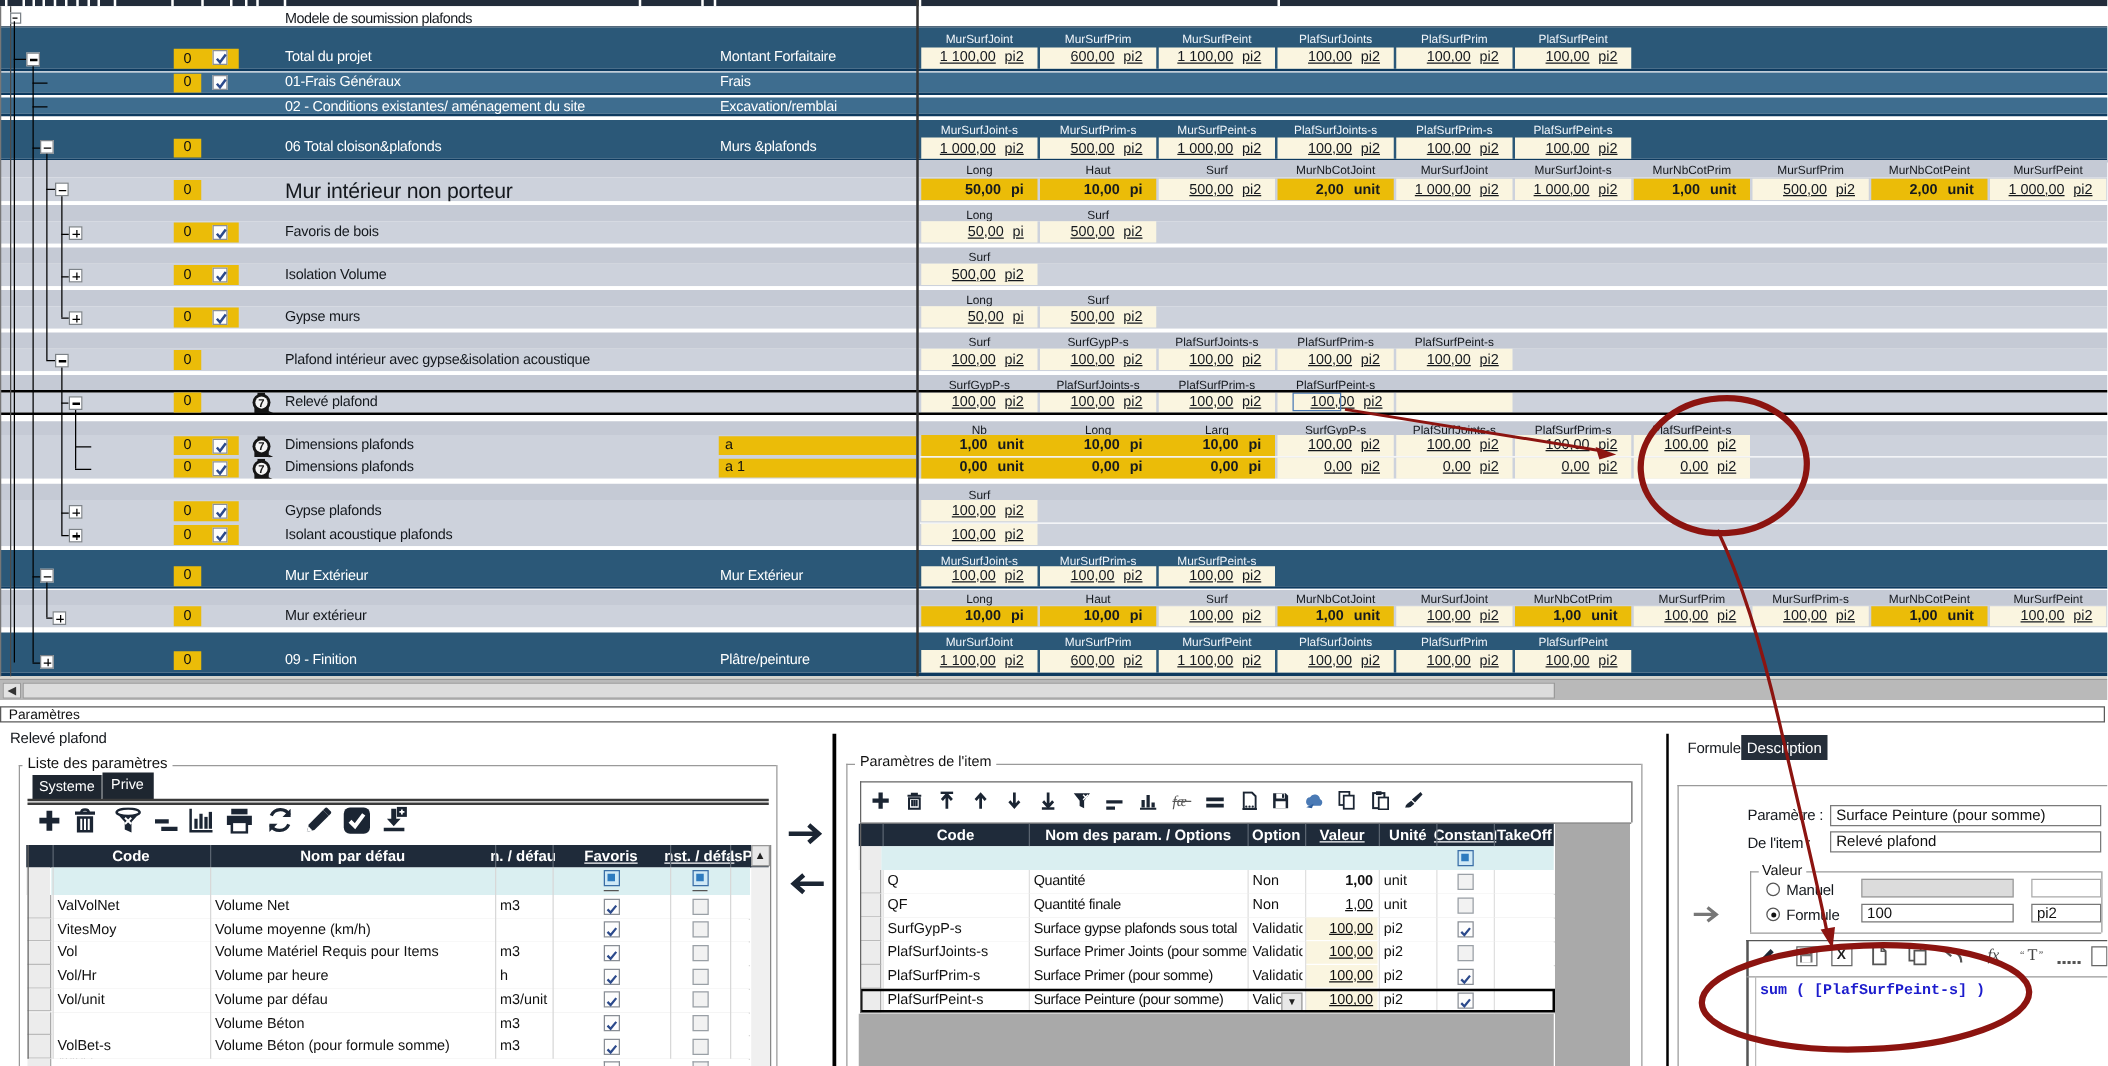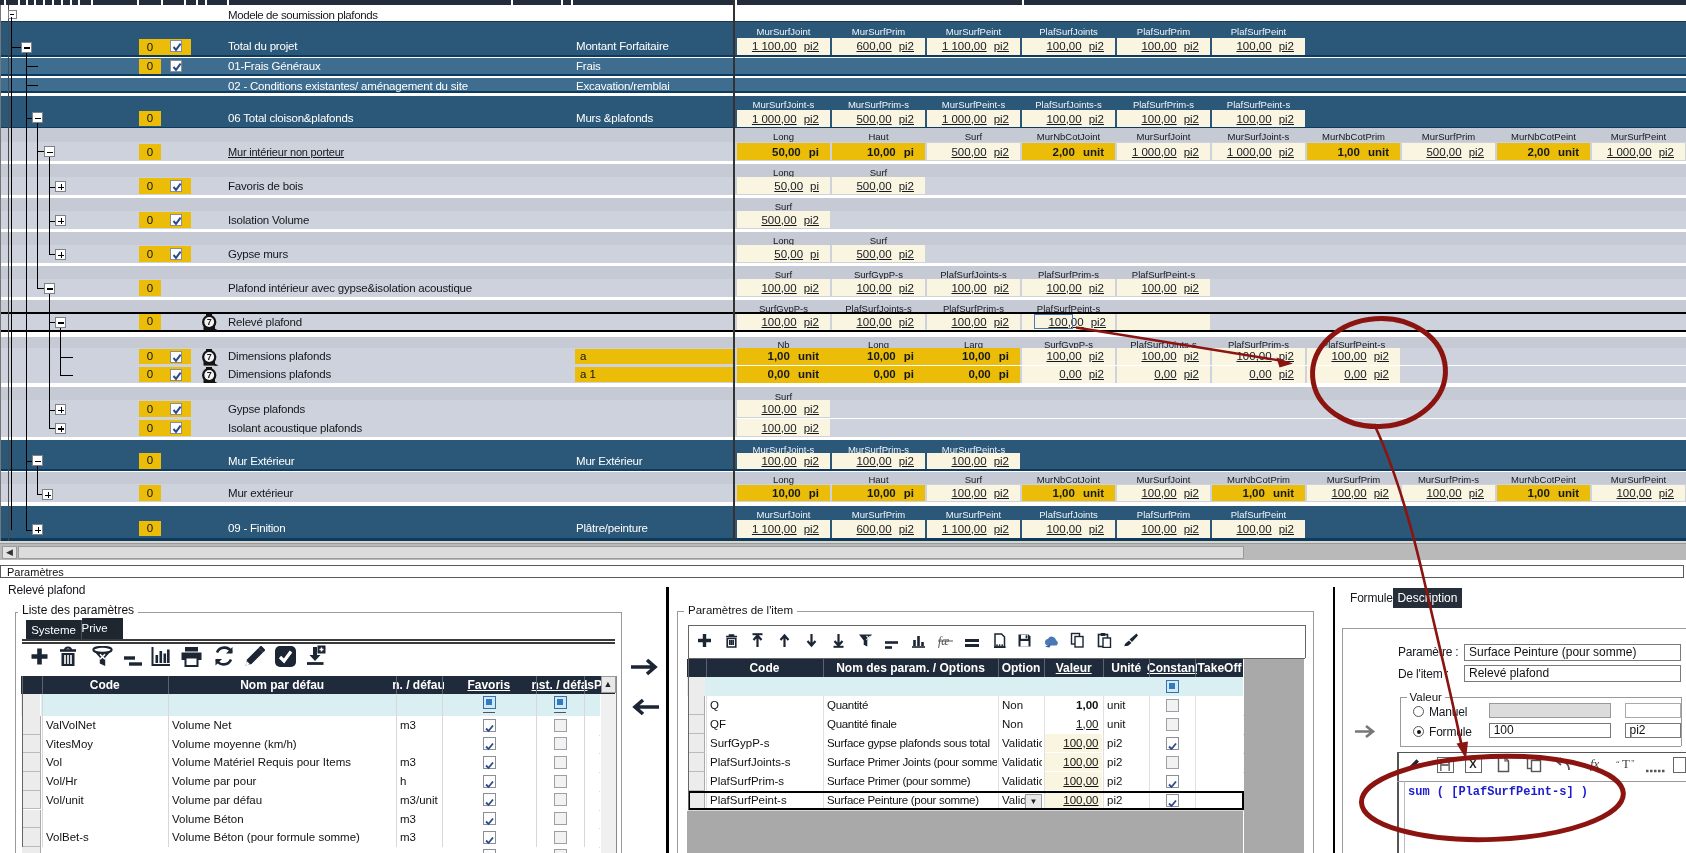--- a/index.html
+++ b/index.html
@@ -183,21 +183,21 @@
     <span>2,00</span>
     <span style="width:8px;"></span>
     <span>unit</span>
   </div>
 <div style="position:absolute;left:1592px;top:143.0px;width:93px;height:17.0px;background:#faf5e0;font-size:11.5px;font-weight:normal;color:#15191e;display:flex;align-items:center;justify-content:flex-end;padding-right:11px;box-sizing:border-box;">
     <span style="text-decoration:underline;">1 000,00</span>
     <span style="width:7px;"></span>
     <span style="text-decoration:underline;">pi2</span>
   </div>
 <div style="position:absolute;left:139px;top:144.0px;width:22px;height:16.0px;background:#ebbc08;color:#111;font-size:11.5px;line-height:16.0px;text-align:center;">0</div>
-<div style="position:absolute;left:228px;top:144.5px;height:15px;font-size:11px;line-height:15px;color:#14181d;font-weight:normal;white-space:nowrap;letter-spacing:-0.2px;text-decoration:underline;">Mur intérieur non porteur</div>
+<div style="position:absolute;left:228px;top:144.5px;height:15px;font-size:17px;line-height:15px;color:#14181d;font-weight:normal;white-space:nowrap;letter-spacing:-0.2px;">Mur intérieur non porteur</div>
 <div style="position:absolute;left:0px;top:161.0px;width:1686px;height:2.5px;background:#ffffff;"></div>
 <div style="position:absolute;left:0px;top:163.5px;width:1686px;height:13.0px;background:#c5cad5;"></div>
 <div style="position:absolute;left:0px;top:176.5px;width:1686px;height:18.5px;background:#cdd2dc;"></div>
 <div style="position:absolute;left:736px;top:166.0px;width:95px;height:13px;font-size:9.5px;line-height:13px;text-align:center;color:#14181d;">Long</div>
 <div style="position:absolute;left:831px;top:166.0px;width:95px;height:13px;font-size:9.5px;line-height:13px;text-align:center;color:#14181d;">Surf</div>
 <div style="position:absolute;left:737px;top:177.0px;width:93px;height:17.0px;background:#faf5e0;font-size:11.5px;font-weight:normal;color:#15191e;display:flex;align-items:center;justify-content:flex-end;padding-right:11px;box-sizing:border-box;">
     <span style="text-decoration:underline;">50,00</span>
     <span style="width:7px;"></span>
     <span style="text-decoration:underline;">pi</span>
   </div>
@@ -693,21 +693,21 @@
 <div style="position:absolute;left:18px;top:545.5px;width:1226px;height:13px;background:#dcdcdc;border:1px solid #9a9a9a;box-sizing:border-box;"></div>
 <div style="position:absolute;left:0px;top:560.0px;width:1686px;height:5.0px;background:#ffffff;"></div>
 <div style="position:absolute;left:0px;top:565px;width:1684px;height:13px;border:1px solid #5a5a5a;background:#fff;font-size:11px;line-height:13px;color:#111;padding-left:6px;box-sizing:border-box;">Paramètres</div>
 <div style="position:absolute;left:8px;top:583.0px;height:15px;font-size:12.0px;line-height:15px;color:#14181d;font-weight:normal;white-space:nowrap;letter-spacing:-0.2px;">Relevé plafond</div>
 
 <div style="position:absolute;left:14.5px;top:612.0px;width:606.5px;height:1.0px;background:#9a9a9a;"></div>
 <div style="position:absolute;left:14.5px;top:612.0px;width:1.0px;height:241.0px;background:#9a9a9a;"></div>
 <div style="position:absolute;left:621.0px;top:612.0px;width:1.0px;height:241.0px;background:#9a9a9a;"></div>
 <div style="position:absolute;left:18px;top:604px;height:13px;background:#fff;padding:0 4px;font-size:12px;line-height:13px;color:#111;">Liste des paramètres</div>
 <div style="position:absolute;left:26px;top:619.5px;width:55px;height:20px;background:#1e2630;font-size:11.5px;line-height:20px;text-align:center;color:#fff;">Systeme</div>
-<div style="position:absolute;left:81.5px;top:617.5px;width:41px;height:22px;background:#1e2630;font-size:11.5px;line-height:20px;text-align:left;color:#fff;">Prive</div>
+<div style="position:absolute;left:81.5px;top:617.5px;width:41px;height:22px;background:#1e2630;font-size:11.5px;line-height:20px;text-align:center;color:#fff;">Prive</div>
 <div style="position:absolute;left:81.0px;top:620.0px;width:1.0px;height:19.0px;background:#4a5058;"></div>
 <div style="position:absolute;left:22.0px;top:639.3px;width:593.0px;height:1.5px;background:#3a3a3a;"></div>
 <div style="position:absolute;left:22.0px;top:642.0px;width:593.0px;height:1.5px;background:#3a3a3a;"></div>
 <div style="position:absolute;left:30px;top:647.0px;width:19px;height:19px;"><svg width="19" height="19" viewBox="0 0 19 19">
       <path d="M9.5 1.5 V17.5 M1.5 9.5 H17.5" stroke="#1b2533" stroke-width="4.6"></path>
     </svg></div>
 <div style="position:absolute;left:58px;top:646.0px;width:20px;height:21px;"><svg width="20" height="21" viewBox="0 0 20 21">
       <path d="M2 4.5 H18" stroke="#1b2533" stroke-width="2.6"></path>
       <path d="M7 4 Q7 1.5 10 1.5 Q13 1.5 13 4" stroke="#1b2533" stroke-width="2" fill="none"></path>
       <path d="M3.5 7 V20 H16.5 V7 Z" fill="#1b2533"></path>
@@ -805,21 +805,21 @@
 <div style="position:absolute;left:172px;top:753.4px;height:18.7px;font-size:11.5px;line-height:18.7px;color:#111;">Volume Matériel Requis pour Items</div>
 <div style="position:absolute;left:400px;top:753.4px;height:18.7px;font-size:11.5px;line-height:18.7px;color:#111;">m3</div>
 <div style="position:absolute;left:482.5px;top:755.9px;width:13px;height:13px;background:#fdfdfd;border:1px solid #8a8f96;box-sizing:border-box;"><svg width="11" height="11" viewBox="0 0 11 11">
       <path d="M2 5.5 L4.5 8 L9 2.5" stroke="#2c4a8c" stroke-width="1.8" fill="none"></path>
     </svg></div>
 <div style="position:absolute;left:553.5px;top:755.9px;width:13px;height:13px;background:#f2f2f2;border:1px solid #9aa0a6;box-sizing:border-box;"></div>
 <div style="position:absolute;left:21.6px;top:772.1px;width:578.9px;height:1.0px;background:#d8d8d8;"></div>
 <div style="position:absolute;left:21px;top:772.1px;width:578px;height:18.7px;background:#ffffff;"></div>
 <div style="position:absolute;left:21.6px;top:772.1px;width:19.9px;height:18.7px;background:#ececec;border-right:1px solid #aaa;border-bottom:1px solid #bbb;box-sizing:border-box;"></div>
 <div style="position:absolute;left:46px;top:772.1px;height:18.7px;font-size:11.5px;line-height:18.7px;color:#111;">Vol/Hr</div>
-<div style="position:absolute;left:172px;top:772.1px;height:18.7px;font-size:11.5px;line-height:18.7px;color:#111;">Volume par pour</div>
+<div style="position:absolute;left:172px;top:772.1px;height:18.7px;font-size:11.5px;line-height:18.7px;color:#111;">Volume par heure</div>
 <div style="position:absolute;left:400px;top:772.1px;height:18.7px;font-size:11.5px;line-height:18.7px;color:#111;">h</div>
 <div style="position:absolute;left:482.5px;top:774.6px;width:13px;height:13px;background:#fdfdfd;border:1px solid #8a8f96;box-sizing:border-box;"><svg width="11" height="11" viewBox="0 0 11 11">
       <path d="M2 5.5 L4.5 8 L9 2.5" stroke="#2c4a8c" stroke-width="1.8" fill="none"></path>
     </svg></div>
 <div style="position:absolute;left:553.5px;top:774.6px;width:13px;height:13px;background:#f2f2f2;border:1px solid #9aa0a6;box-sizing:border-box;"></div>
 <div style="position:absolute;left:21.6px;top:790.8px;width:578.9px;height:1.0px;background:#d8d8d8;"></div>
 <div style="position:absolute;left:21px;top:790.8px;width:578px;height:18.7px;background:#ffffff;"></div>
 <div style="position:absolute;left:21.6px;top:790.8px;width:19.9px;height:18.7px;background:#ececec;border-right:1px solid #aaa;border-bottom:1px solid #bbb;box-sizing:border-box;"></div>
 <div style="position:absolute;left:46px;top:790.8px;height:18.7px;font-size:11.5px;line-height:18.7px;color:#111;">Vol/unit</div>
 <div style="position:absolute;left:172px;top:790.8px;height:18.7px;font-size:11.5px;line-height:18.7px;color:#111;">Volume par défau</div>

